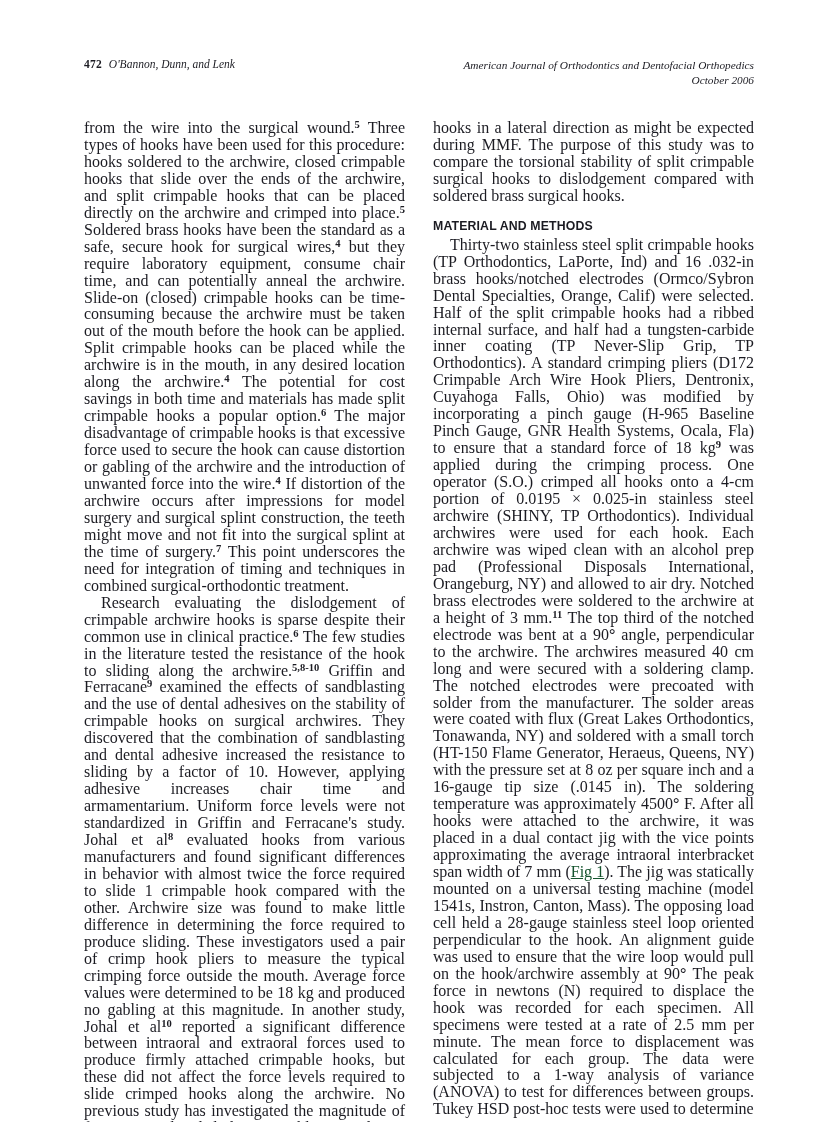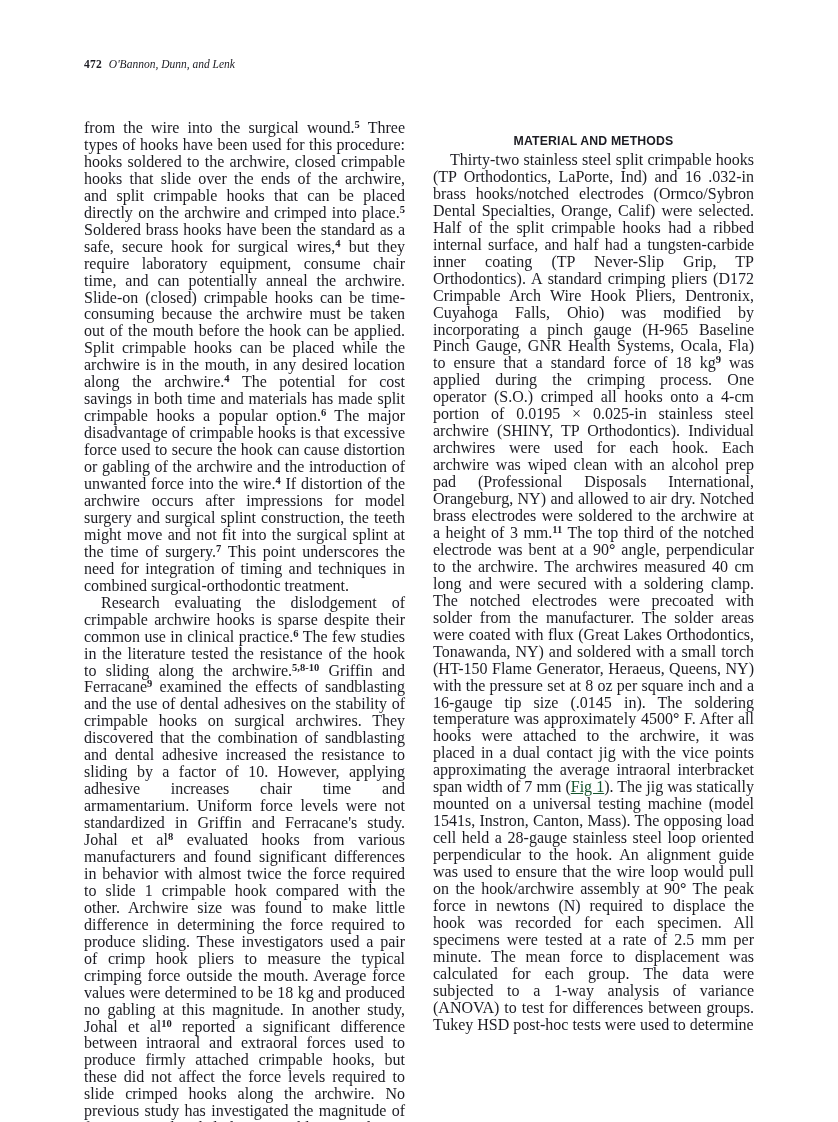--- a/index.html
+++ b/index.html
@@ -97,46 +97,51 @@
   .xlink {
     color: #14532d;
   }
   h2.section {
     margin: 13px 0 2px 0;
     font-family: "Liberation Sans", "DejaVu Sans", sans-serif;
     font-size: 12.3px;
     font-weight: bold;
     letter-spacing: 0.15px;
     line-height: 17px;
-    text-align: center;
+    text-align: left;
   }
   .times-x {
     font-family: "Liberation Serif", serif;
   }
 </style>
 </head>
 <body>
 
 <div class="page">
 
   <div class="runhead">
     <div class="runhead-left">
       <span class="runhead-folio">472</span><span class="runhead-authors">O'Bannon, Dunn, and Lenk</span>
     </div>
+    <div class="runhead-right">
+      <span>American Journal of Orthodontics and Dentofacial Orthopedics</span>
+      <span>October 2006</span>
+    </div>
   </div>
 
   <div class="columns">
 
     <div class="col">
       <p><span>from the wire into the surgical wound.</span><sup>5</sup><span> Three types of hooks have been used for this procedure: hooks soldered to the archwire, closed crimpable hooks that slide over the ends of the archwire, and split crimpable hooks that can be placed directly on the archwire and crimped into place.</span><sup>5</sup><span> Soldered brass hooks have been the standard as a safe, secure hook for surgical wires,</span><sup>4</sup><span> but they require laboratory equipment, consume chair time, and can potentially anneal the archwire. Slide-on (closed) crimpable hooks can be time-consuming because the archwire must be taken out of the mouth before the hook can be applied. Split crimpable hooks can be placed while the archwire is in the mouth, in any desired location along the archwire.</span><sup>4</sup><span> The potential for cost savings in both time and materials has made split crimpable hooks a popular option.</span><sup>6</sup><span> The major disadvantage of crimpable hooks is that excessive force used to secure the hook can cause distortion or gabling of the archwire and the introduction of unwanted force into the wire.</span><sup>4</sup><span> If distortion of the archwire occurs after impressions for model surgery and surgical splint construction, the teeth might move and not fit into the surgical splint at the time of surgery.</span><sup>7</sup><span> This point underscores the need for integration of timing and techniques in combined surgical-orthodontic treatment.</span></p>
 
       <p class="indent"><span>Research evaluating the dislodgement of crimpable archwire hooks is sparse despite their common use in clinical practice.</span><sup>6</sup><span> The few studies in the literature tested the resistance of the hook to sliding along the archwire.</span><sup>5,8-10</sup><span> Griffin and Ferracane</span><sup>9</sup><span> examined the effects of sandblasting and the use of dental adhesives on the stability of crimpable hooks on surgical archwires. They discovered that the combination of sandblasting and dental adhesive increased the resistance to sliding by a factor of 10. However, applying adhesive increases chair time and armamentarium. Uniform force levels were not standardized in Griffin and Ferracane's study. Johal et al</span><sup>8</sup><span> evaluated hooks from various manufacturers and found significant differences in behavior with almost twice the force required to slide 1 crimpable hook compared with the other. Archwire size was found to make little difference in determining the force required to produce sliding. These investigators used a pair of crimp hook pliers to measure the typical crimping force outside the mouth. Average force values were determined to be 18 kg and produced no gabling at this magnitude. In another study, Johal et al</span><sup>10</sup><span> reported a significant difference between intraoral and extraoral forces used to produce firmly attached crimpable hooks, but these did not affect the force levels required to slide crimped hooks along the archwire. No previous study has investigated the magnitude of force required to dislodge crimpable surgical</span></p>
     </div>
 
     <div class="col">
+      <p>hooks in a lateral direction as might be expected during MMF. The purpose of this study was to compare the torsional stability of split crimpable surgical hooks to dislodgement compared with soldered brass surgical hooks.</p>
 
       <h2 class="section">MATERIAL AND METHODS</h2>
 
       <p class="indent"><span>Thirty-two stainless steel split crimpable hooks (TP Orthodontics, LaPorte, Ind) and 16 .032-in brass hooks/notched electrodes (Ormco/Sybron Dental Specialties, Orange, Calif) were selected. Half of the split crimpable hooks had a ribbed internal surface, and half had a tungsten-carbide inner coating (TP Never-Slip Grip, TP Orthodontics). A standard crimping pliers (D172 Crimpable Arch Wire Hook Pliers, Dentronix, Cuyahoga Falls, Ohio) was modified by incorporating a pinch gauge (H-965 Baseline Pinch Gauge, GNR Health Systems, Ocala, Fla) to ensure that a standard force of 18 kg</span><sup>9</sup><span> was applied during the crimping process. One operator (S.O.) crimped all hooks onto a 4-cm portion of 0.0195 </span><span class="times-x">×</span><span> 0.025-in stainless steel archwire (SHINY, TP Orthodontics). Individual archwires were used for each hook. Each archwire was wiped clean with an alcohol prep pad (Professional Disposals International, Orangeburg, NY) and allowed to air dry. Notched brass electrodes were soldered to the archwire at a height of 3 mm.</span><sup>11</sup><span> The top third of the notched electrode was bent at a 90</span><span class="deg">°</span><span> angle, perpendicular to the archwire. The archwires measured 40 cm long and were secured with a soldering clamp. The notched electrodes were precoated with solder from the manufacturer. The solder areas were coated with flux (Great Lakes Orthodontics, Tonawanda, NY) and soldered with a small torch (HT-150 Flame Generator, Heraeus, Queens, NY) with the pressure set at 8 oz per square inch and a 16-gauge tip size (.0145 in). The soldering temperature was approximately 4500</span><span class="deg">°</span><span> F. After all hooks were attached to the archwire, it was placed in a dual contact jig with the vice points approximating the average intraoral interbracket span width of 7 mm (</span><a class="xlink" href="#">Fig 1</a><span>). The jig was statically mounted on a universal testing machine (model 1541s, Instron, Canton, Mass). The opposing load cell held a 28-gauge stainless steel loop oriented perpendicular to the hook. An alignment guide was used to ensure that the wire loop would pull on the hook/archwire assembly at 90</span><span class="deg">°</span><span> The peak force in newtons (N) required to displace the hook was recorded for each specimen. All specimens were tested at a rate of 2.5 mm per minute. The mean force to displacement was calculated for each group. The data were subjected to a 1-way analysis of variance (ANOVA) to test for differences between groups. Tukey HSD post-hoc tests were used to determine</span></p>
     </div>
 
   </div>
 </div>
 
 </body></html>

